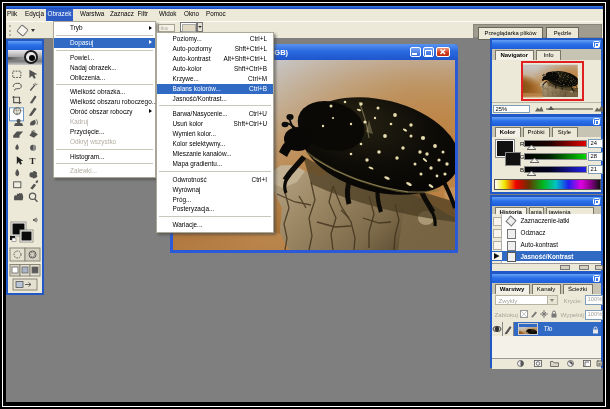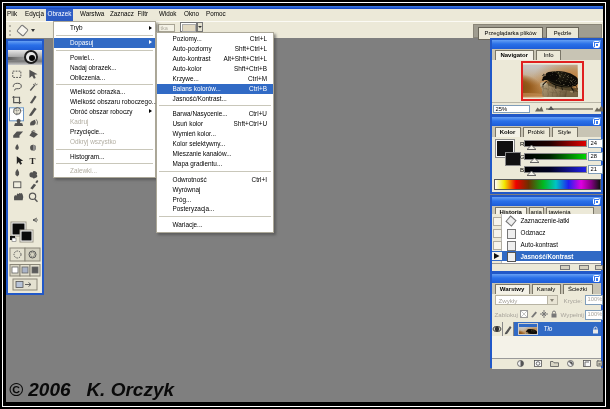--- a/index.html
+++ b/index.html
@@ -141,20 +141,41 @@
       <rect x="4" y="200" width="6" height="6" fill="#fff" stroke="#666" stroke-width="0.8"></rect>
       <rect x="14" y="200" width="6" height="6" fill="#aab4c8" stroke="#666" stroke-width="0.8"></rect>
       <rect x="24" y="200" width="6" height="6" fill="#5a5a5a" stroke="#666" stroke-width="0.8"></rect>
 
       <rect x="5" y="212" width="24" height="11" fill="#e4e1d0" stroke="#8a8678" stroke-width="1"></rect>
       <rect x="8" y="214.5" width="7" height="6" fill="#b8c4d8" stroke="#555" stroke-width="0.8"></rect>
       <path d="M17,217.5 l6,0 m-2.5,-2 l2.5,2 l-2.5,2" stroke="#555" stroke-width="0.9" fill="none"></path>
     </svg>
   </div>
 
+  <div class="abs" id="docwin" style="left:164.3px;top:38.2px;width:288.2px;height:209.3px;background:#2a5ad8;border-radius:4px 4px 0 0;z-index:25;">
+    <div class="abs" style="left:0;top:0;right:0;height:15.6px;background:linear-gradient(180deg,#5a92f0 0%,#2a6ae0 45%,#1e55cc 100%);border-radius:4px 4px 0 0;">
+      <span class="abs" style="left:104px;top:3.5px;color:#fff;font-weight:bold;font-size:7.5px;">GB)</span>
+      <div class="abs" style="left:239.5px;top:2.6px;width:11px;height:10.5px;background:linear-gradient(180deg,#7aa6f4,#3268da);border:1px solid #fff;border-radius:2px;box-sizing:border-box;">
+            <div class="abs" style="left:1.5px;bottom:1.2px;width:4.5px;height:1.8px;background:#fff;"></div>
+          </div>
+      <div class="abs" style="left:252.5px;top:2.6px;width:11px;height:10.5px;background:linear-gradient(180deg,#7aa6f4,#3268da);border:1px solid #fff;border-radius:2px;box-sizing:border-box;">
+            <div class="abs" style="left:1.5px;top:1.8px;width:4.5px;height:4px;border:1.2px solid #fff;"></div>
+          </div>
+      <div class="abs" style="left:266px;top:2.6px;width:14px;height:10.5px;background:linear-gradient(180deg,#f09a80,#d03818 60%,#c03010);border:1px solid #fff;border-radius:2px;box-sizing:border-box;">
+        <svg width="12" height="8.5" style="display:block;">
+              <path d="M3.5,1.5 L8,6 M8,1.5 L3.5,6" stroke="#fff" stroke-width="1.5"></path>
+            </svg>
+      </div>
+    </div>
+    <div class="abs" id="imgarea" style="left:3.2px;top:15.6px;width:281.8px;height:190.2px;overflow:hidden;">
+      <svg width="282" height="190.5" viewBox="0 0 282 190.5">
+            <use href="#beetlescene"></use>
+          </svg>
+    </div>
+  </div>
 
   <div class="menu" id="menu1" style="left:47px;top:15px;width:102.5px;">
     <div style="height:1.2px;"></div>
     <div class="mi">Tryb<span class="ar"></span></div>
     <div class="msep"></div>
     <div class="mi hl">Dopasuj<span class="ar"></span></div>
     <div class="msep"></div>
     <div class="mi">Powiel...</div>
     <div class="mi">Nadaj obrazek...</div>
     <div class="mi">Obliczenia...</div>
@@ -373,21 +394,20 @@
               <path d="M2,6.5 L2,2 L6,2" stroke="#555" stroke-width="0.8" fill="none"></path>
             </svg>
         <svg class="abs" style="left:104px;top:1px;" width="7" height="7">
               <path d="M1,1 L6,1 L6,6 L1,6 Z M2,1 L2,-1" fill="#d0cdbc" stroke="#555" stroke-width="0.8"></path>
               <path d="M2.5,3 L4.5,5 M4.5,3 L2.5,5" stroke="#555" stroke-width="0.7"></path>
             </svg>
       </div>
     </div>
   </div>
 
-  <div class="abs" style="left:3px;top:372.5px;font-size:19px;font-weight:bold;font-style:italic;color:#0a0a0a;">© 2006&nbsp;&nbsp; K. Orczyk</div>
 </div>
 <div id="whiteframe"></div>
 
 <svg width="0" height="0" style="position:absolute;">
 <defs>
 <linearGradient id="bgv" x1="0" y1="0" x2="0" y2="1">
   <stop offset="0" stop-color="#c3bfbb"></stop>
           <stop offset="0.14" stop-color="#bfac8c"></stop>
   <stop offset="0.4" stop-color="#c0955e"></stop>
           <stop offset="0.7" stop-color="#b8834a"></stop>

